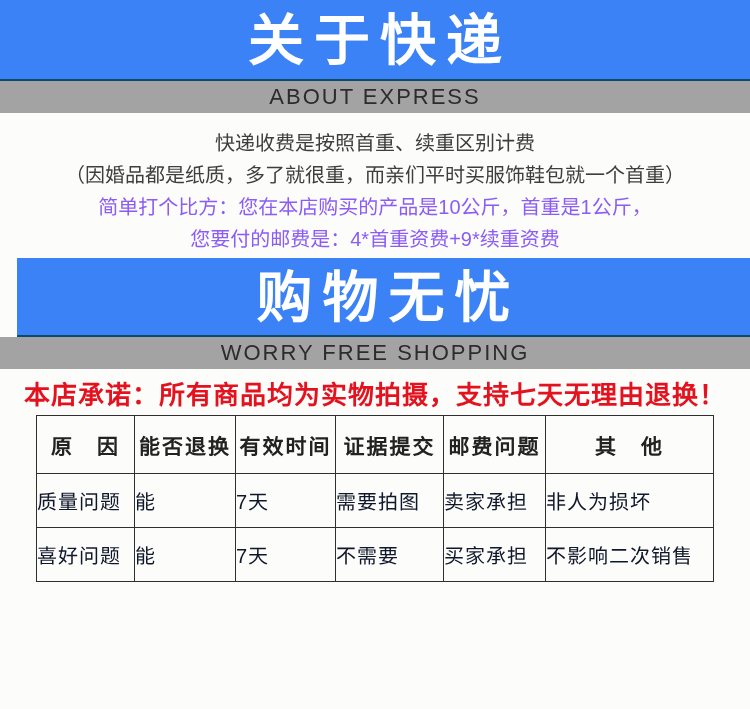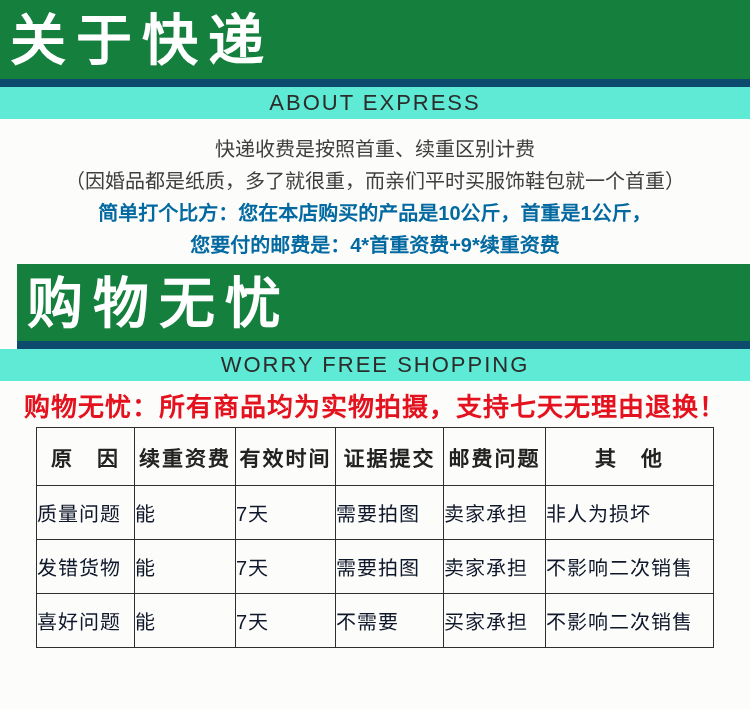--- a/index.html
+++ b/index.html
@@ -4,42 +4,42 @@
 <style>
   html,body { margin:0; padding:0; }
   body { background:#ffffff; }
   .page {
     width:750px; height:709px; margin:0 auto; overflow:hidden;
     background:#fcfcfa;
     font-family:"Liberation Sans","DejaVu Sans",sans-serif;
   }
   
   .banner {
-    height:79px; background:#15803d; border-bottom:8px solid #0c4a6e;
-    display:flex; align-items:center; justify-content:flex-start;
+    height:79px; background:#3b82f6; border-bottom:2px solid #0c4a6e;
+    display:flex; align-items:center; justify-content:center;
   }
   .banner .cn-title {
     margin:0; color:#ffffff; font-family:"DejaVu Serif","Liberation Serif",serif;
     font-weight:bold; font-size:56px; letter-spacing:10px; line-height:1;
     text-indent:10px;
   }
   .banner2 { height:77px;margin-left:17px; }
   
   .band {
-    height:32px; background:#5eead4; color:#2c2c2c;
+    height:32px; background:#a3a3a3; color:#2c2c2c;
     display:flex; align-items:center; justify-content:center;
     font-size:22px; letter-spacing:2px; font-weight:500;
   }
   
   .express-text {
     height:131px; padding-top:14px; text-align:center;
     font-size:20px; line-height:32px; color:#3e3e3e;
   }
   .express-text p { margin:0; }
-  .line-red { color:#0369a1; font-weight:700; }
+  .line-red { color:#8b5cf6; font-weight:400; }
   
   .promise {
     height:46px; display:flex; align-items:center; justify-content:center;
     color:#e4121e; font-weight:bold; font-size:26px; letter-spacing:1px;
   }
   
   .policy-table {
     width:677px; margin:0 auto; border-collapse:collapse; table-layout:fixed;
     background:#fcfcfa;
   }
@@ -69,59 +69,51 @@
     <p>（因婚品都是纸质，多了就很重，而亲们平时买服饰鞋包就一个首重）</p>
     <p class="line-red">简单打个比方：您在本店购买的产品是10公斤，首重是1公斤，</p>
     <p class="line-red">您要付的邮费是：4*首重资费+9*续重资费</p>
   </div>
 
   <div class="banner banner2">
     <h1 class="cn-title">购物无忧</h1>
   </div>
   <div class="band">WORRY FREE SHOPPING</div>
 
-  <div class="promise">购物无忧：所有商品均为实物拍摄，支持七天无理由退换！</div>
+  <div class="promise">本店承诺：所有商品均为实物拍摄，支持七天无理由退换！</div>
 
   <table class="policy-table">
     <colgroup>
       <col style="width:98px">
         <col style="width:101px">
         <col style="width:100px">
       <col style="width:108px">
         <col style="width:102px">
         <col style="width:168px">
     </colgroup>
     <thead>
       <tr>
         <th>原　因</th>
-        <th>续重资费</th>
+        <th>能否退换</th>
         <th>有效时间</th>
         <th>证据提交</th>
         <th>邮费问题</th>
         <th>其　他</th>
       </tr>
     </thead>
     <tbody>
       <tr>
         <td>质量问题</td>
         <td>能</td>
         <td>7天</td>
         <td>需要拍图</td>
         <td>卖家承担</td>
         <td>非人为损坏</td>
       </tr>
       <tr>
-        <td>发错货物</td>
-        <td>能</td>
-        <td>7天</td>
-        <td>需要拍图</td>
-        <td>卖家承担</td>
-        <td>不影响二次销售</td>
-      </tr>
-      <tr>
         <td>喜好问题</td>
         <td>能</td>
         <td>7天</td>
         <td>不需要</td>
         <td>买家承担</td>
         <td>不影响二次销售</td>
       </tr>
     </tbody>
   </table>
 

